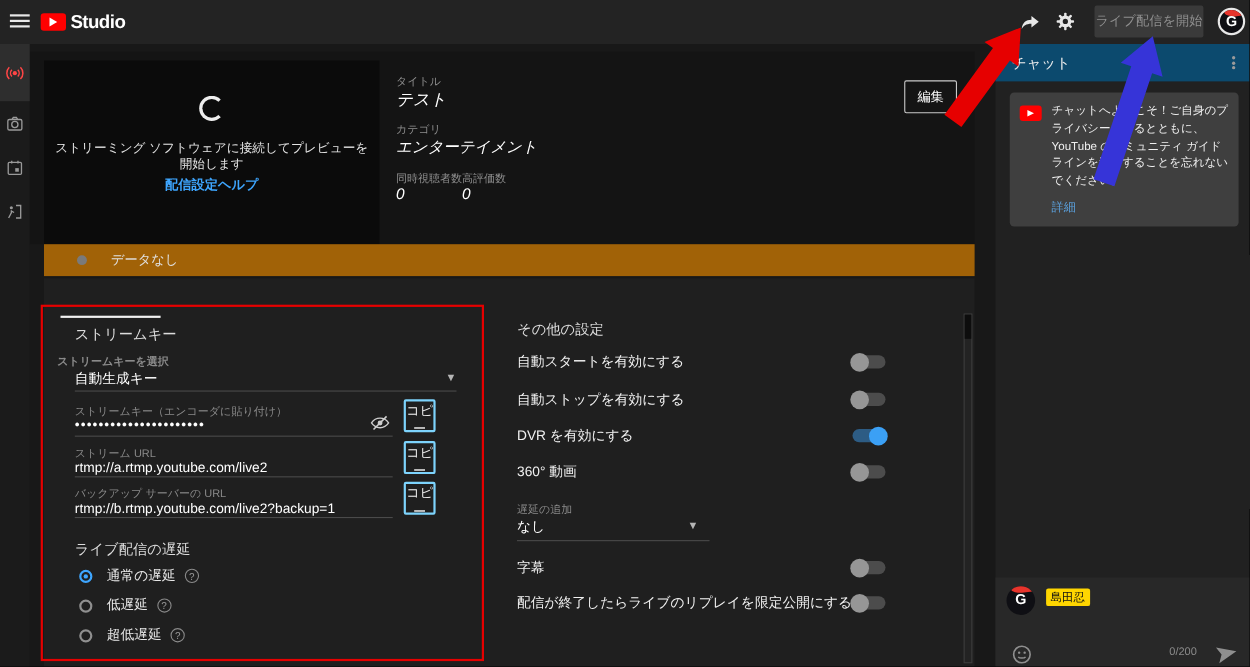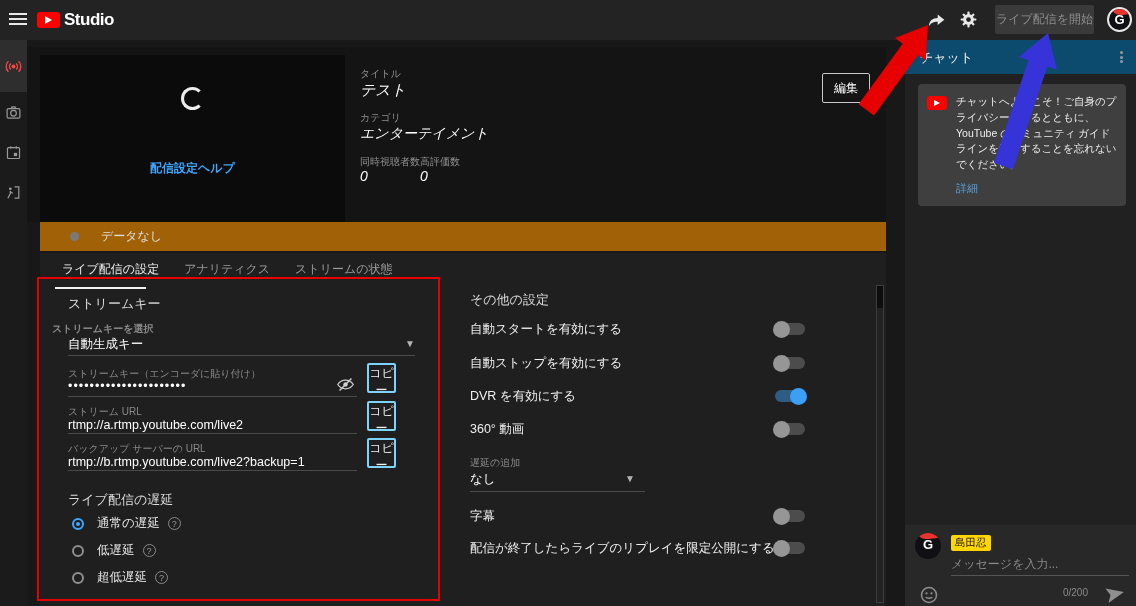--- a/index.html
+++ b/index.html
@@ -167,44 +167,40 @@
         <path d="M13.5 4 H19.5 V20 H13.5" stroke="#9a9a9a" stroke-width="1.7" fill="none"></path>
         <circle cx="7.5" cy="6.8" r="2" fill="#9a9a9a"></circle>
         <path d="M4 20 L7.5 13.5 L7.5 10 M7.5 11 L11 13" stroke="#9a9a9a" stroke-width="1.7" fill="none"></path>
       </svg>
     </div>
   </div>
 
   <div class="top-section">
     <div class="preview">
       <div class="spinner"></div>
+      <div class="preview-msg">ストリーミング ソフトウェアに接続してプレビューを開始します</div>
       <div class="preview-link">配信設定ヘルプ</div>
     </div>
     <div class="info-label" style="left:333px; top:20px;">タイトル</div>
     <div class="info-value" style="left:333px; top:34px; font-size:15px;">テスト</div>
     <button class="edit-btn">編集</button>
     <div class="info-label" style="left:333px; top:64px;">カテゴリ</div>
     <div class="info-value" style="left:333px; top:78px;">エンターテイメント</div>
     <div class="info-label" style="left:333px; top:108px;">同時視聴者数</div>
     <div class="info-value" style="left:333px; top:121px;">0</div>
     <div class="info-label" style="left:393px; top:108px;">高評価数</div>
     <div class="info-value" style="left:393px; top:121px;">0</div>
   </div>
 
   <div class="status-row">
     <div class="status-dot"></div>
     <div class="status-text">データなし</div>
   </div>
 
   <div class="content-panel">
-    <div class="tabs">
-      <div class="tab active">ライブ配信の設定</div>
-      <div class="tab">アナリティクス</div>
-      <div class="tab">ストリームの状態</div>
-    </div>
     <div class="tab-underline"></div>
 
     <div class="sec-heading" style="left:28px; top:42px;">ストリームキー</div>
 
     <div class="fld-label" style="left:12px; top:69px;font-weight:bold;">ストリームキーを選択</div>
     <div class="fld-value" style="left:28px; top:83px;">自動生成キー</div>
     <div class="dd-arrow" style="left:365px; top:85px;">▼</div>
     <div class="fld-line" style="left:28px; top:102px; width:347px;"></div>
 
     <div class="fld-label" style="left:28px; top:114px;">ストリームキー（エンコーダに貼り付け）</div>
@@ -304,21 +300,20 @@
         <div class="chat-note">チャットへようこそ！ご自身のプライバシーを守るとともに、YouTube のコミュニティ ガイドラインを遵守することを忘れないでください。</div>
         <div class="chat-details">詳細</div>
       </div>
     </div>
     <div class="chat-input-area">
       <div class="chat-avatar">
         <div class="cap"></div>
         <div class="g">G</div>
       </div>
       <div class="user-badge">島田忍</div>
-      <input class="msg-input" type="text" placeholder="メッセージを入力..." style="">
       <div style="position:absolute; left:14px; top:60px;">
         <svg viewBox="0 0 24 24" width="20" height="20">
           <circle cx="12" cy="12" r="9" fill="none" stroke="#8f8f8f" stroke-width="1.8"></circle>
           <circle cx="9" cy="10" r="1.3" fill="#8f8f8f"></circle>
           <circle cx="15" cy="10" r="1.3" fill="#8f8f8f"></circle>
           <path d="M8 14.5 C9.2 16.3 14.8 16.3 16 14.5" fill="none" stroke="#8f8f8f" stroke-width="1.6"></path>
         </svg>
       </div>
       <div class="char-count">0/200</div>
       <div style="position:absolute; right:10px; top:58px;">

